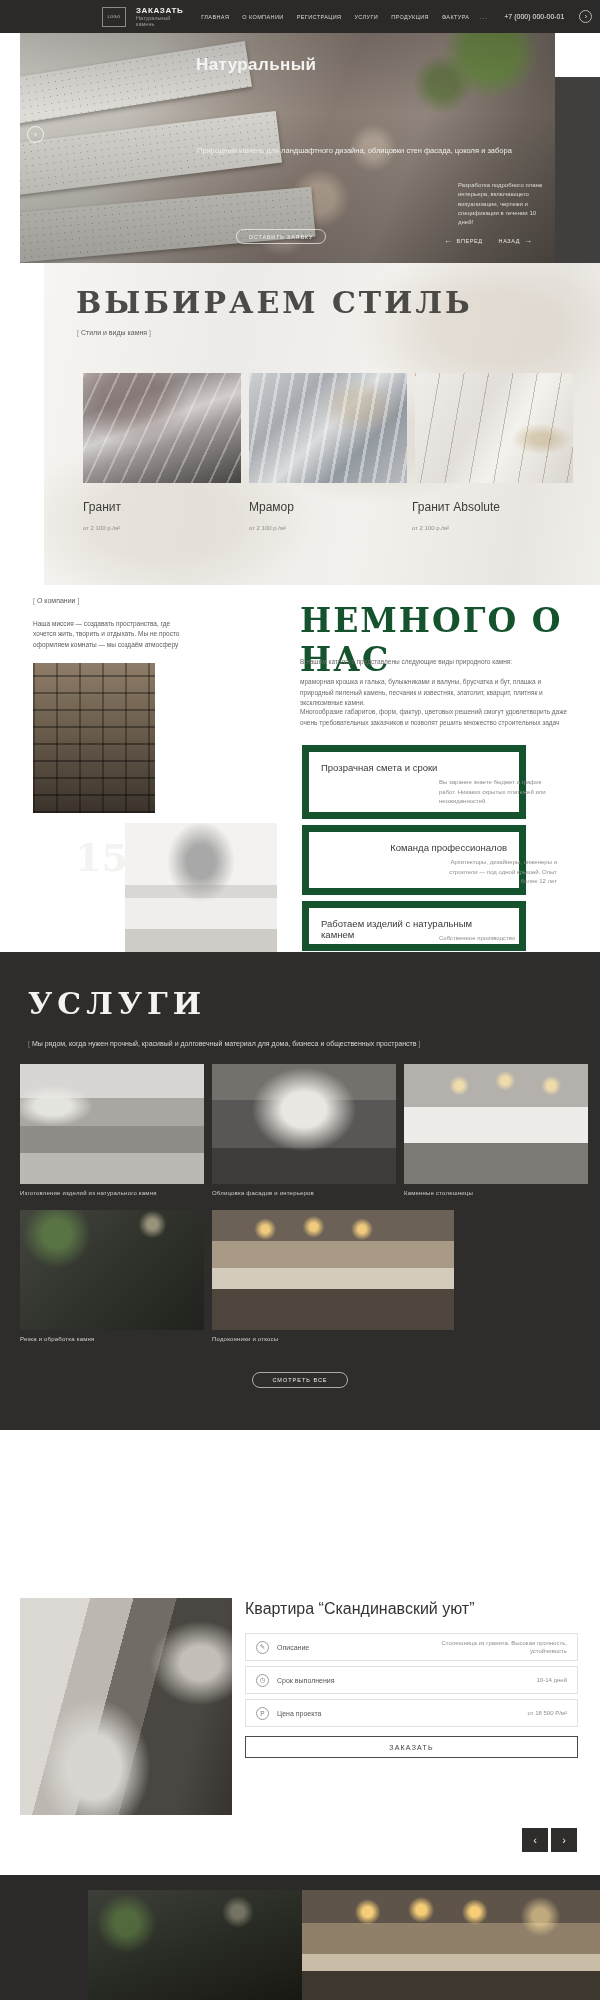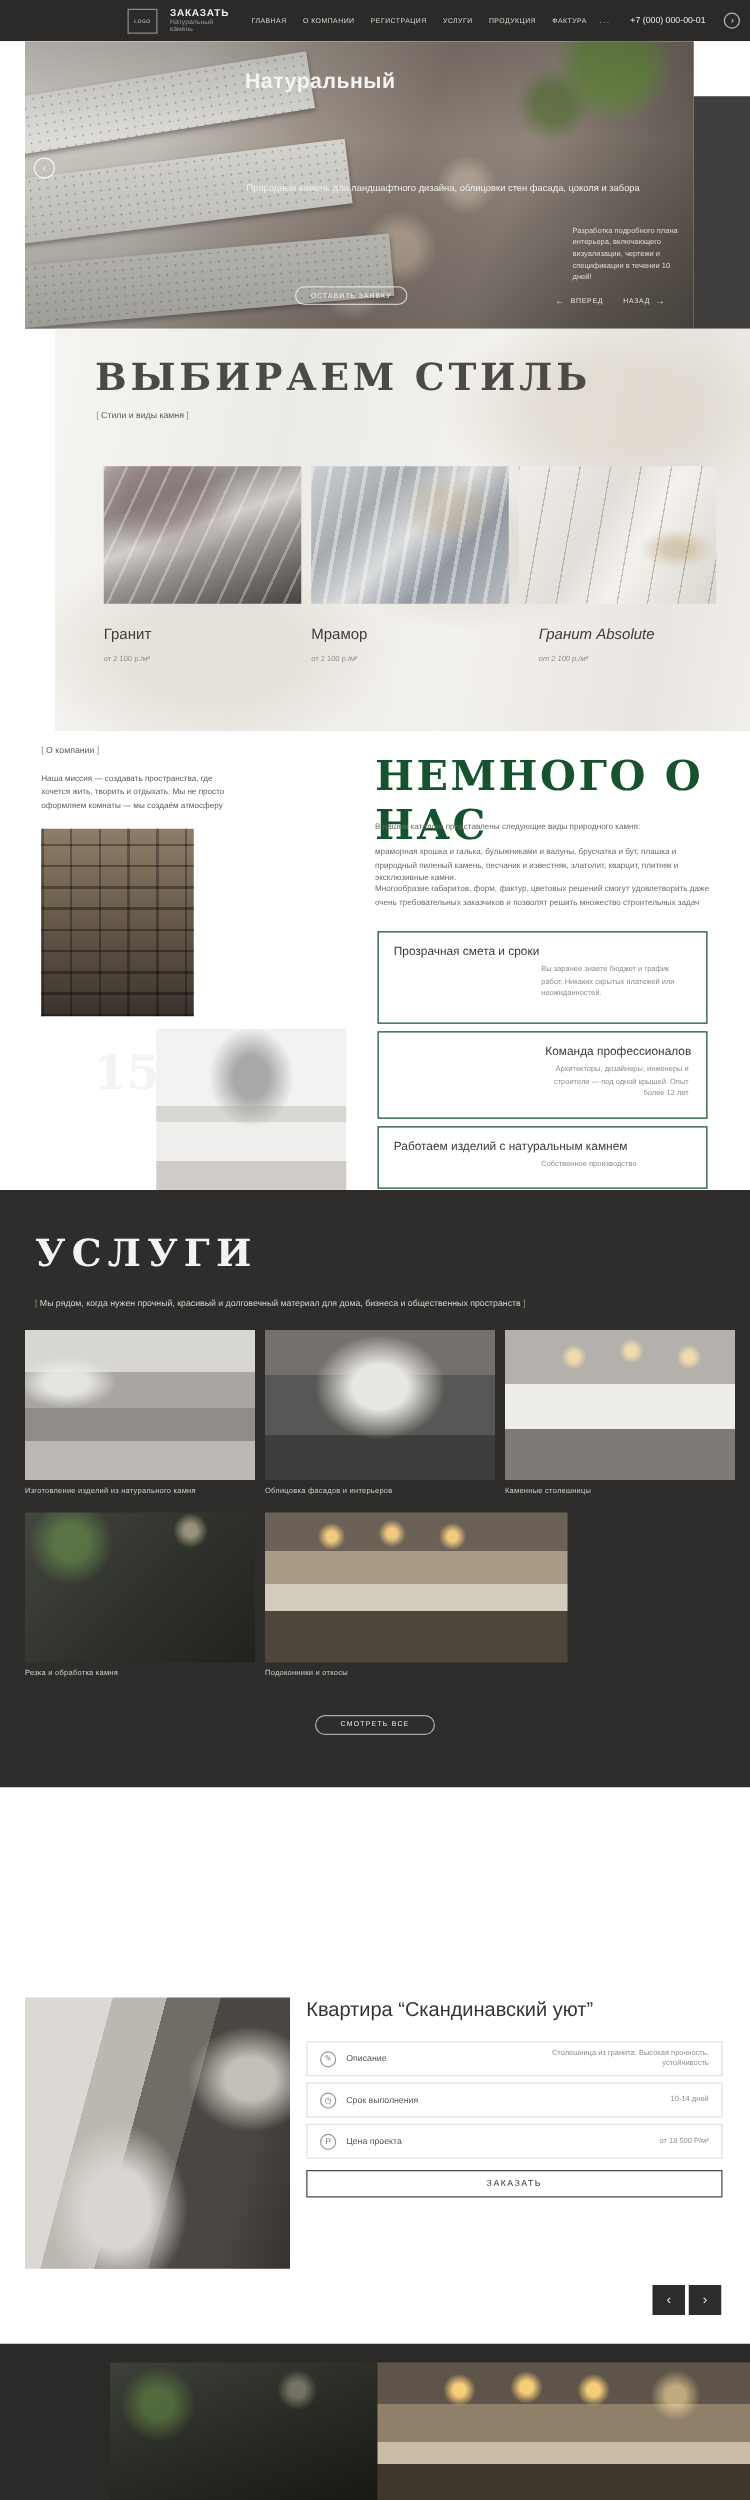--- a/index.html
+++ b/index.html
@@ -68,42 +68,42 @@
   .st2 { left:205px; background:
       repeating-linear-gradient(100deg, rgba(255,255,255,.4) 0 3px, transparent 3px 14px),
       radial-gradient(ellipse at 70% 30%, rgba(190,170,140,.45) 0 16px, transparent 40px),
       linear-gradient(135deg,#cdd0d2 0%,#a7abb0 30%,#dadcdd 50%,#9298a0 70%,#b9bcc0 100%); }
   .st3 { left:371px; background:
       repeating-linear-gradient(100deg, rgba(130,115,85,.4) 0 1px, transparent 1px 24px),
       radial-gradient(ellipse at 80% 60%, rgba(170,140,80,.35) 0 10px, transparent 30px),
       linear-gradient(120deg,#f0eeea 0%,#e2dfda 40%,#f4f2ee 60%,#d9d5cf 100%); }
   .stone-name { position:absolute; top:237px; font-size:12px; color:#3c3c3a; }
   .stone-price { position:absolute; top:262px; font-size:6px; color:#8d8d8a; }
-  .sn1,.sp1 { left:39px; } .sn2,.sp2 { left:205px; } .sn3,.sp3 { left:387px;font-style:italic; }
+  .sn1,.sp1 { left:39px; } .sn2,.sp2 { left:205px; } .sn3,.sp3 { left:368px; }
 
   
   .about { height:367px; background:#fff; }
   .about-tag { position:absolute; left:33px; top:12px; }
   .about-mission { position:absolute; left:33px; top:34px; width:152px; font-size:6.5px; line-height:1.6; color:#5c5c59; }
   .ph-samples { position:absolute; left:33px; top:78px; width:122px; height:150px;
     background:
       repeating-linear-gradient(0deg, rgba(0,0,0,.35) 0 2px, transparent 2px 17px),
       repeating-linear-gradient(90deg, rgba(0,0,0,.3) 0 2px, transparent 2px 23px),
       linear-gradient(180deg,#8e7d68 0%,#6e604f 40%,#50463b 75%,#3a322a 100%); }
   .exp { position:absolute; left:42px; top:178px; display:flex; align-items:flex-end; gap:5px; color:#f4f3f1; }
   .exp-num { font-size:38px; line-height:.9; }
   .exp-label { font-size:5px; letter-spacing:.5px; width:34px; line-height:1.5; padding-bottom:4px; text-transform:uppercase; }
   .ph-kitchen { position:absolute; left:125px; top:238px; width:152px; height:129px;
     background:
       radial-gradient(ellipse at 50% 30%, rgba(150,150,150,.8) 0 14px, transparent 34px),
       linear-gradient(180deg,#f3f2f0 0 48%,#d9d7d3 48% 58%,#efeeec 58% 82%,#cfccc7 82%); }
   .about-title { position:absolute; left:300px; top:16px; font-size:33px; letter-spacing:2px; color:#14532d; }
   .about-p { position:absolute; left:300px; width:272px; font-size:6.5px; line-height:1.65; color:#6b6b68; }
   .ap1 { top:72px; } .ap2 { top:92px; } .ap3 { top:122px; }
-  .info-card { position:absolute; left:302px; width:264px; border:1px solid #14532d; background:#fff; padding:10px 12px; }
+  .info-card { position:absolute; left:302px; width:224px; border:7px solid #14532d; background:#fff; padding:10px 12px; }
   .ic1 { top:160px; height:74px; } .ic2 { top:240px; height:70px;text-align:right; } .ic3 { top:316px; height:50px; }
   .info-title { font-size:9.5px; color:#3a3a38; }
   .info-text { position:absolute; left:130px; top:26px; width:118px; font-size:6px; line-height:1.6; color:#8e8e8b; }
 
   
   .services { height:478px; background:#2e2d2b; }
   .svc-title { position:absolute; left:28px; top:34px; font-size:30px; letter-spacing:5px; color:#f4f3f1; }
   .svc-tag { position:absolute; left:28px; top:88px; color:#d8d7d4; }
   .svc-card { position:absolute; }
   .svc-photo { width:100%; height:120px; }

